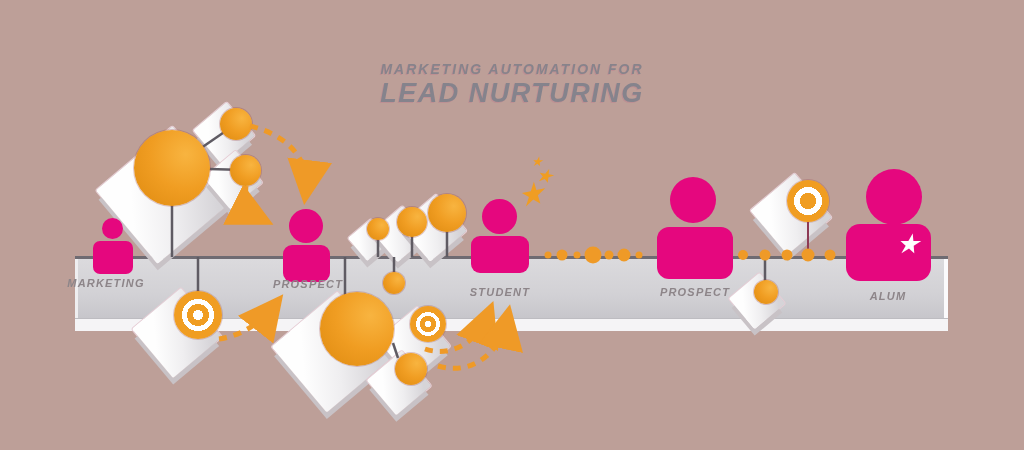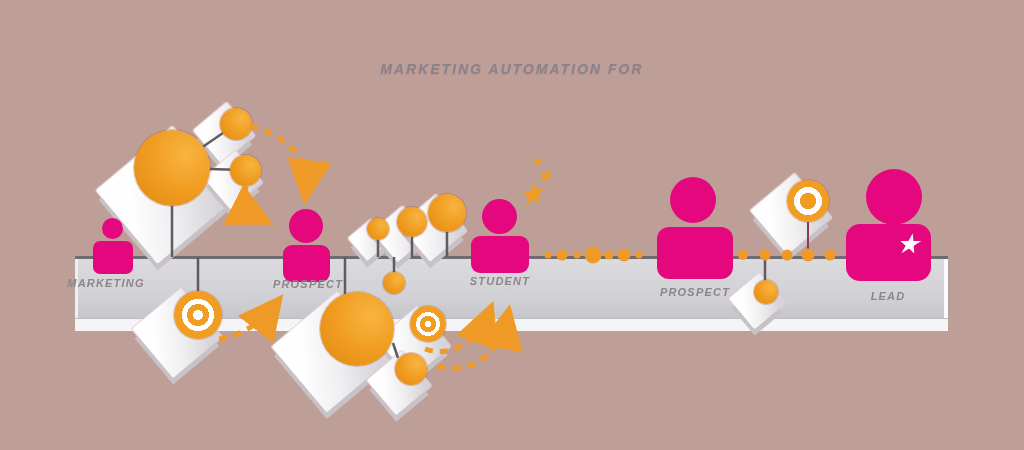--- a/index.html
+++ b/index.html
@@ -18,21 +18,21 @@
   .bar-face{position:absolute;left:0;top:3px;width:100%;height:59px;
     background:linear-gradient(180deg,#dbdadd 0%,#d2d1d5 60%,#c7c6cb 100%);
     border-left:3px solid #efeef0;border-right:4px solid #fbfafc;box-sizing:border-box;}
   .bar-strip{position:absolute;left:0;top:62px;width:100%;height:13px;background:#f5f4f6;
     border-top:1px solid #bdbcc1;box-sizing:border-box;}
   
   .stage-label{position:absolute;transform:translateX(-50%);z-index:7;
     font-size:11px;font-weight:700;letter-spacing:1.2px;color:#8d8589;}
   #l-prospect{left:106px;top:277px;}
   #l-applicant{left:308px;top:278px;}
-  #l-student{left:500px;top:275px;}
+  #l-student{left:500px;top:286px;}
   #l-graduate{left:695px;top:286px;}
   #l-alum{left:888px;top:290px;}
   
   .env{position:absolute;z-index:4;transform:rotate(-40deg);border-radius:2px;
     background:linear-gradient(125deg,#fefefe 25%,#efeef0 55%,#d6d4d8 88%);
     box-shadow:-6px 7px 0 -2px #c8c2c6,0 0 0 1px #e6cdd5;}
   #e1{left:115px;top:147px;width:100px;height:96px;}
   #e2{left:202px;top:111px;width:44px;height:44px;}
   #e3{left:212px;top:159px;width:42px;height:42px;}
   #e4{left:145px;top:301px;width:64px;height:64px;}
@@ -90,20 +90,21 @@
   .svg-layer{position:absolute;left:0;top:0;}
   #stems{z-index:5;}
   #arrows{z-index:9;}
 </style>
 </head>
 <body>
 
 <div class="scene">
 
   <div class="title-kicker">MARKETING AUTOMATION FOR</div>
+  <div class="title-main">LEAD NURTURING</div>
 
   <div class="bar">
     <div class="bar-top"></div>
     <div class="bar-face"></div>
     <div class="bar-strip"></div>
   </div>
 
   <div class="env" id="e1"></div>
   <div class="env" id="e2"></div>
   <div class="env" id="e3"></div>
@@ -169,21 +170,21 @@
     <div class="head"></div>
     <div class="pbody">
       <span class="alum-star">★</span>
     </div>
   </div>
 
   <div class="stage-label" id="l-prospect">MARKETING</div>
   <div class="stage-label" id="l-applicant">PROSPECT</div>
   <div class="stage-label" id="l-student">STUDENT</div>
   <div class="stage-label" id="l-graduate">PROSPECT</div>
-  <div class="stage-label" id="l-alum">LEAD</div>
+  <div class="stage-label" id="l-alum">ALUM</div>
 
   <span class="star" id="s1">★</span>
   <span class="star" id="s2">★</span>
   <span class="star" id="s3">★</span>
 
   <svg id="arrows" class="svg-layer" width="1024" height="450">
     <defs>
       <marker id="ah" markerWidth="9" markerHeight="9" refX="6" refY="4.5" orient="auto">
         <path d="M0,0 L9,4.5 L0,9 Z" fill="#ef9a27"></path>
       </marker>

